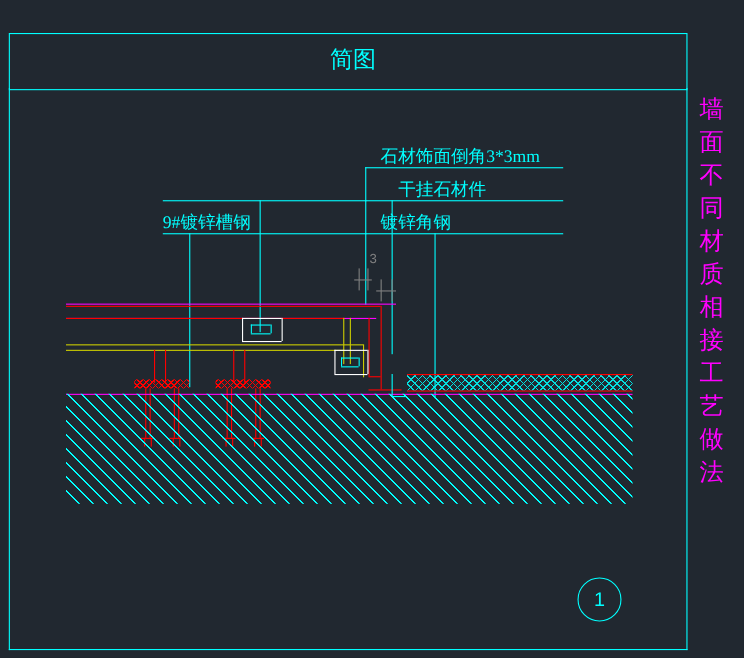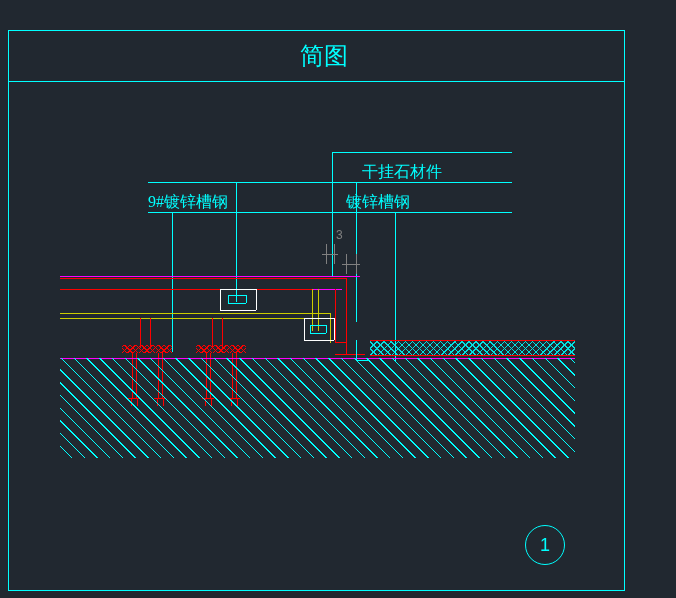--- a/index.html
+++ b/index.html
@@ -17,21 +17,21 @@
   .title-frame {
     position: absolute;
     left: 8px; top: 30px;
     width: 615px; height: 50px;
     border: 1px solid #00ffff;
   }
   .title-text {
     position: absolute;
     left: 300px; top: 40px;
     color: #00ffff;
-    font-size: 24px;
+    font-size: 21px;
   }
   .main-frame {
     position: absolute;
     left: 8px; top: 80px;
     width: 615px; height: 510px;
     border-left: 1px solid #00ffff;
     border-right: 1px solid #00ffff;
     border-bottom: 1px solid #00ffff;
   }
   .side-title {
@@ -112,34 +112,36 @@
 </head>
 <body>
 
 <div class="canvas">
 
   <div class="title-frame"></div>
   <div class="title-text">简图</div>
 
   <div class="main-frame"></div>
 
+  <div class="side-title">墙面不同材质相接工艺做法</div>
 
   <div class="cyan-line" style="left:148px; top:182px; width:185px; height:1px;"></div>
   <div class="cyan-line" style="left:236px; top:182px; width:1px; height:120px;"></div>
 
   <div class="annot" style="left:148px; top:192px;">9#镀锌槽钢</div>
   <div class="cyan-line" style="left:148px; top:212px; width:185px; height:1px;"></div>
   <div class="cyan-line" style="left:172px; top:212px; width:1px; height:140px;"></div>
 
+  <div class="annot" style="left:346px; top:132px;">石材饰面倒角3*3mm</div>
   <div class="cyan-line" style="left:332px; top:152px; width:180px; height:1px;"></div>
 
   <div class="annot" style="left:362px; top:162px;">干挂石材件</div>
   <div class="cyan-line" style="left:332px; top:182px; width:180px; height:1px;"></div>
 
-  <div class="annot" style="left:346px; top:192px;">镀锌槽钢</div>
+  <div class="annot" style="left:346px; top:192px;">镀锌角钢</div>
   <div class="cyan-line" style="left:332px; top:212px; width:180px; height:1px;"></div>
 
   <div class="cyan-line" style="left:332px; top:152px; width:1px; height:125px;"></div>
   <div class="cyan-line" style="left:356px; top:182px; width:1px; height:140px;"></div>
   <div class="cyan-line" style="left:395px; top:212px; width:1px; height:150px;"></div>
 
   <div class="dim-text" style="left:336px; top:228px;">3</div>
   <div class="grey-line" style="left:326px; top:244px; width:1px; height:20px;"></div>
   <div class="grey-line" style="left:334px; top:244px; width:1px; height:20px;"></div>
   <div class="grey-line" style="left:322px; top:254px; width:16px; height:1px;"></div>

